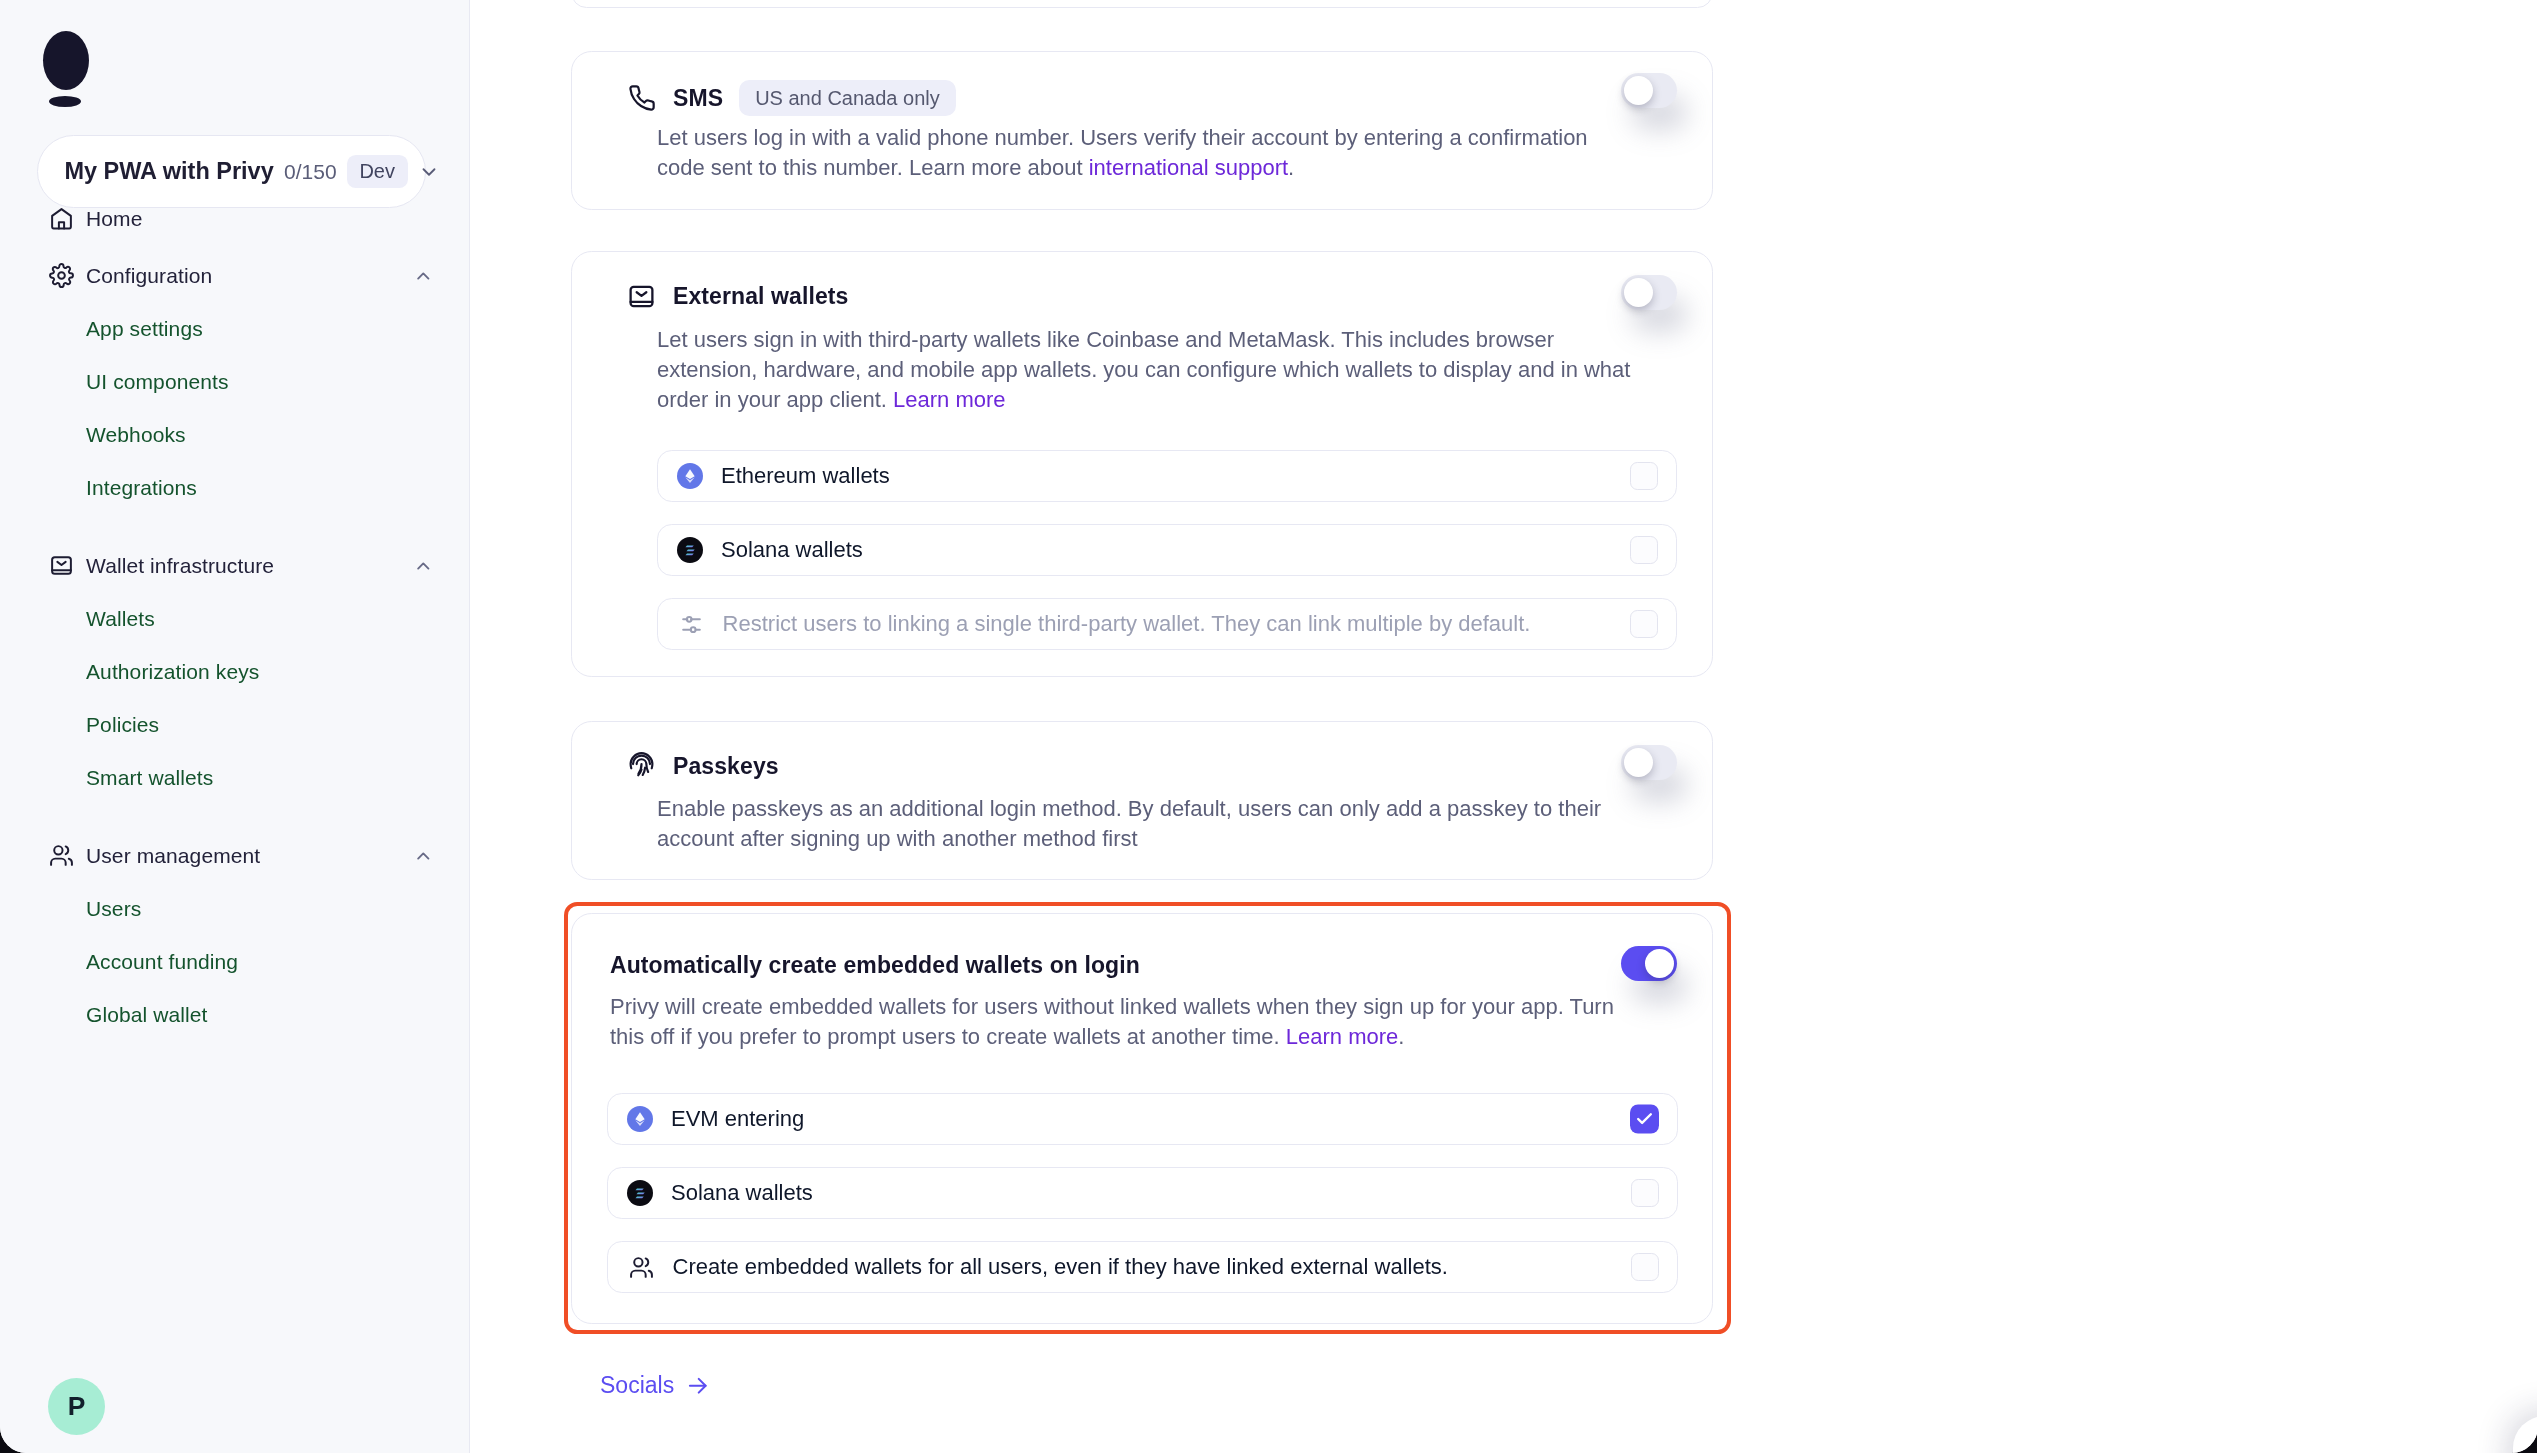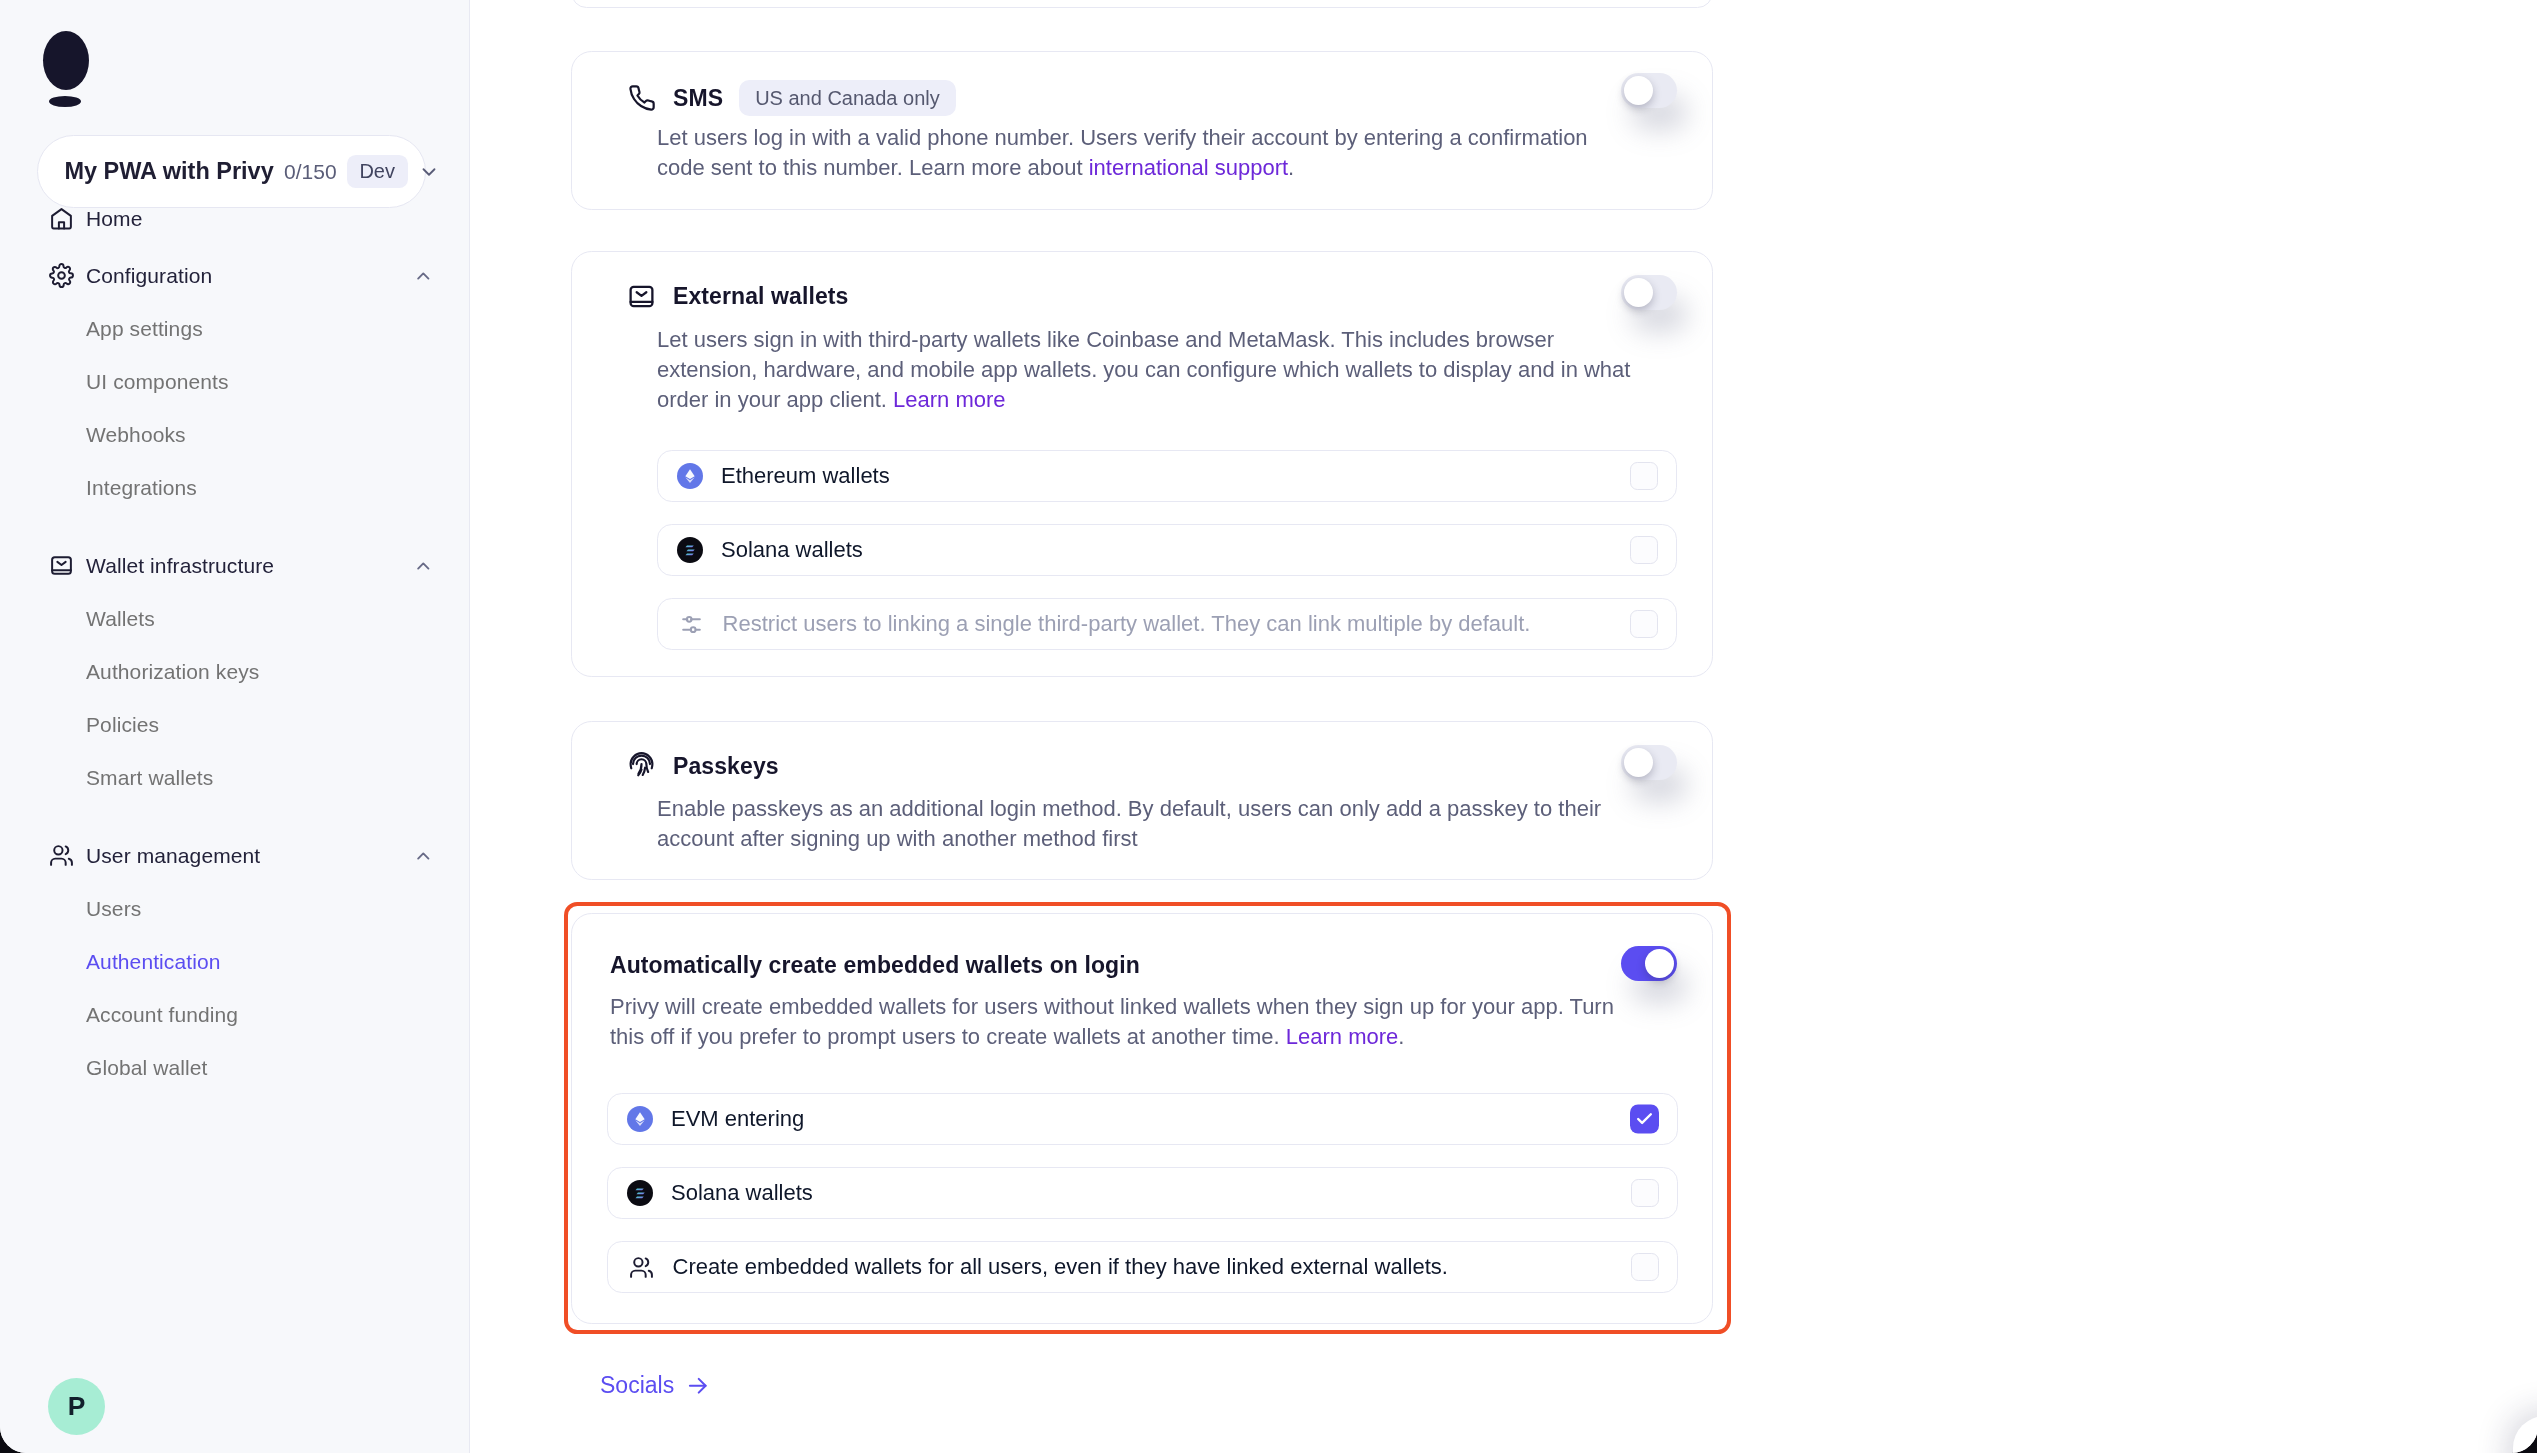--- a/index.html
+++ b/index.html
@@ -17,21 +17,21 @@
   .switcher .app-name { font-size:23.5px; font-weight:700; color:#1F1E33; white-space:nowrap; }
   .switcher .quota { font-size:21px; color:#5A5D78; }
   .switcher .env-badge { background:#EDEEF9; color:#41445F; font-size:20px; padding:5.1px 12.5px; border-radius:8.8px; }
   .switcher .chev-down { margin-left:auto; color:#595C77; display:flex; }
 
   .nav { position:absolute; left:0; top:192px; width:100%; }
   .nav-item { height:53px; display:flex; align-items:center; padding-left:86px; position:relative; cursor:pointer; }
   .nav-item .ico { position:absolute; left:47px; top:50%; transform:translateY(-50%); width:28px; height:28px; color:#1D1C32; display:flex; align-items:center; justify-content:center; }
   .nav-item .chev { position:absolute; right:35px; top:50%; transform:translateY(-50%); color:#686B87; display:flex; }
   .nav-label { font-size:21px; color:#23223A; font-weight:500; letter-spacing:0.1px; }
-  .nav-item.sub .nav-label { font-weight:400; color:#737373; }
+  .nav-item.sub .nav-label { font-weight:400; color:#14532d; }
   .nav-item.active .nav-label { color:#5B4DF1; }
   .gap-sm { margin-top:4.4px; }
   .gap-lg { margin-top:25px; }
 
   .avatar { position:absolute; left:48px; top:1378px; width:57px; height:57px; border-radius:50%; background:#A7EDD4; display:flex; align-items:center; justify-content:center; font-size:26.4px; font-weight:600; color:#12202C; cursor:pointer; }
 
   
   .card { position:absolute; left:571px; width:1142px; background:#fff; border:1.5px solid #E7E8F3; border-radius:20.6px; }
   .sliver { position:absolute; left:571px; top:-23.5px; width:1142px; height:31px; background:#fff; border:1.5px solid #E7E8F3; border-radius:20.6px; }
 
@@ -163,23 +163,20 @@
         </span>
         <span class="nav-label">User management</span>
         <span class="chev">
           <svg width="20.6" height="20.6" viewBox="0 0 24 24" fill="none" stroke="currentColor" stroke-width="2.2" stroke-linecap="round" stroke-linejoin="round">
               <polyline points="6 15 12 9 18 15"></polyline>
             </svg>
         </span>
       </div>
       <div class="nav-item sub">
           <span class="nav-label">Users</span>
-        </div>
-      <div class="nav-item sub active">
-          <span class="nav-label">Authentication</span>
         </div>
       <div class="nav-item sub">
           <span class="nav-label">Account funding</span>
         </div>
       <div class="nav-item sub">
           <span class="nav-label">Global wallet</span>
         </div>
     </div>
 
     <div class="avatar">P</div>

